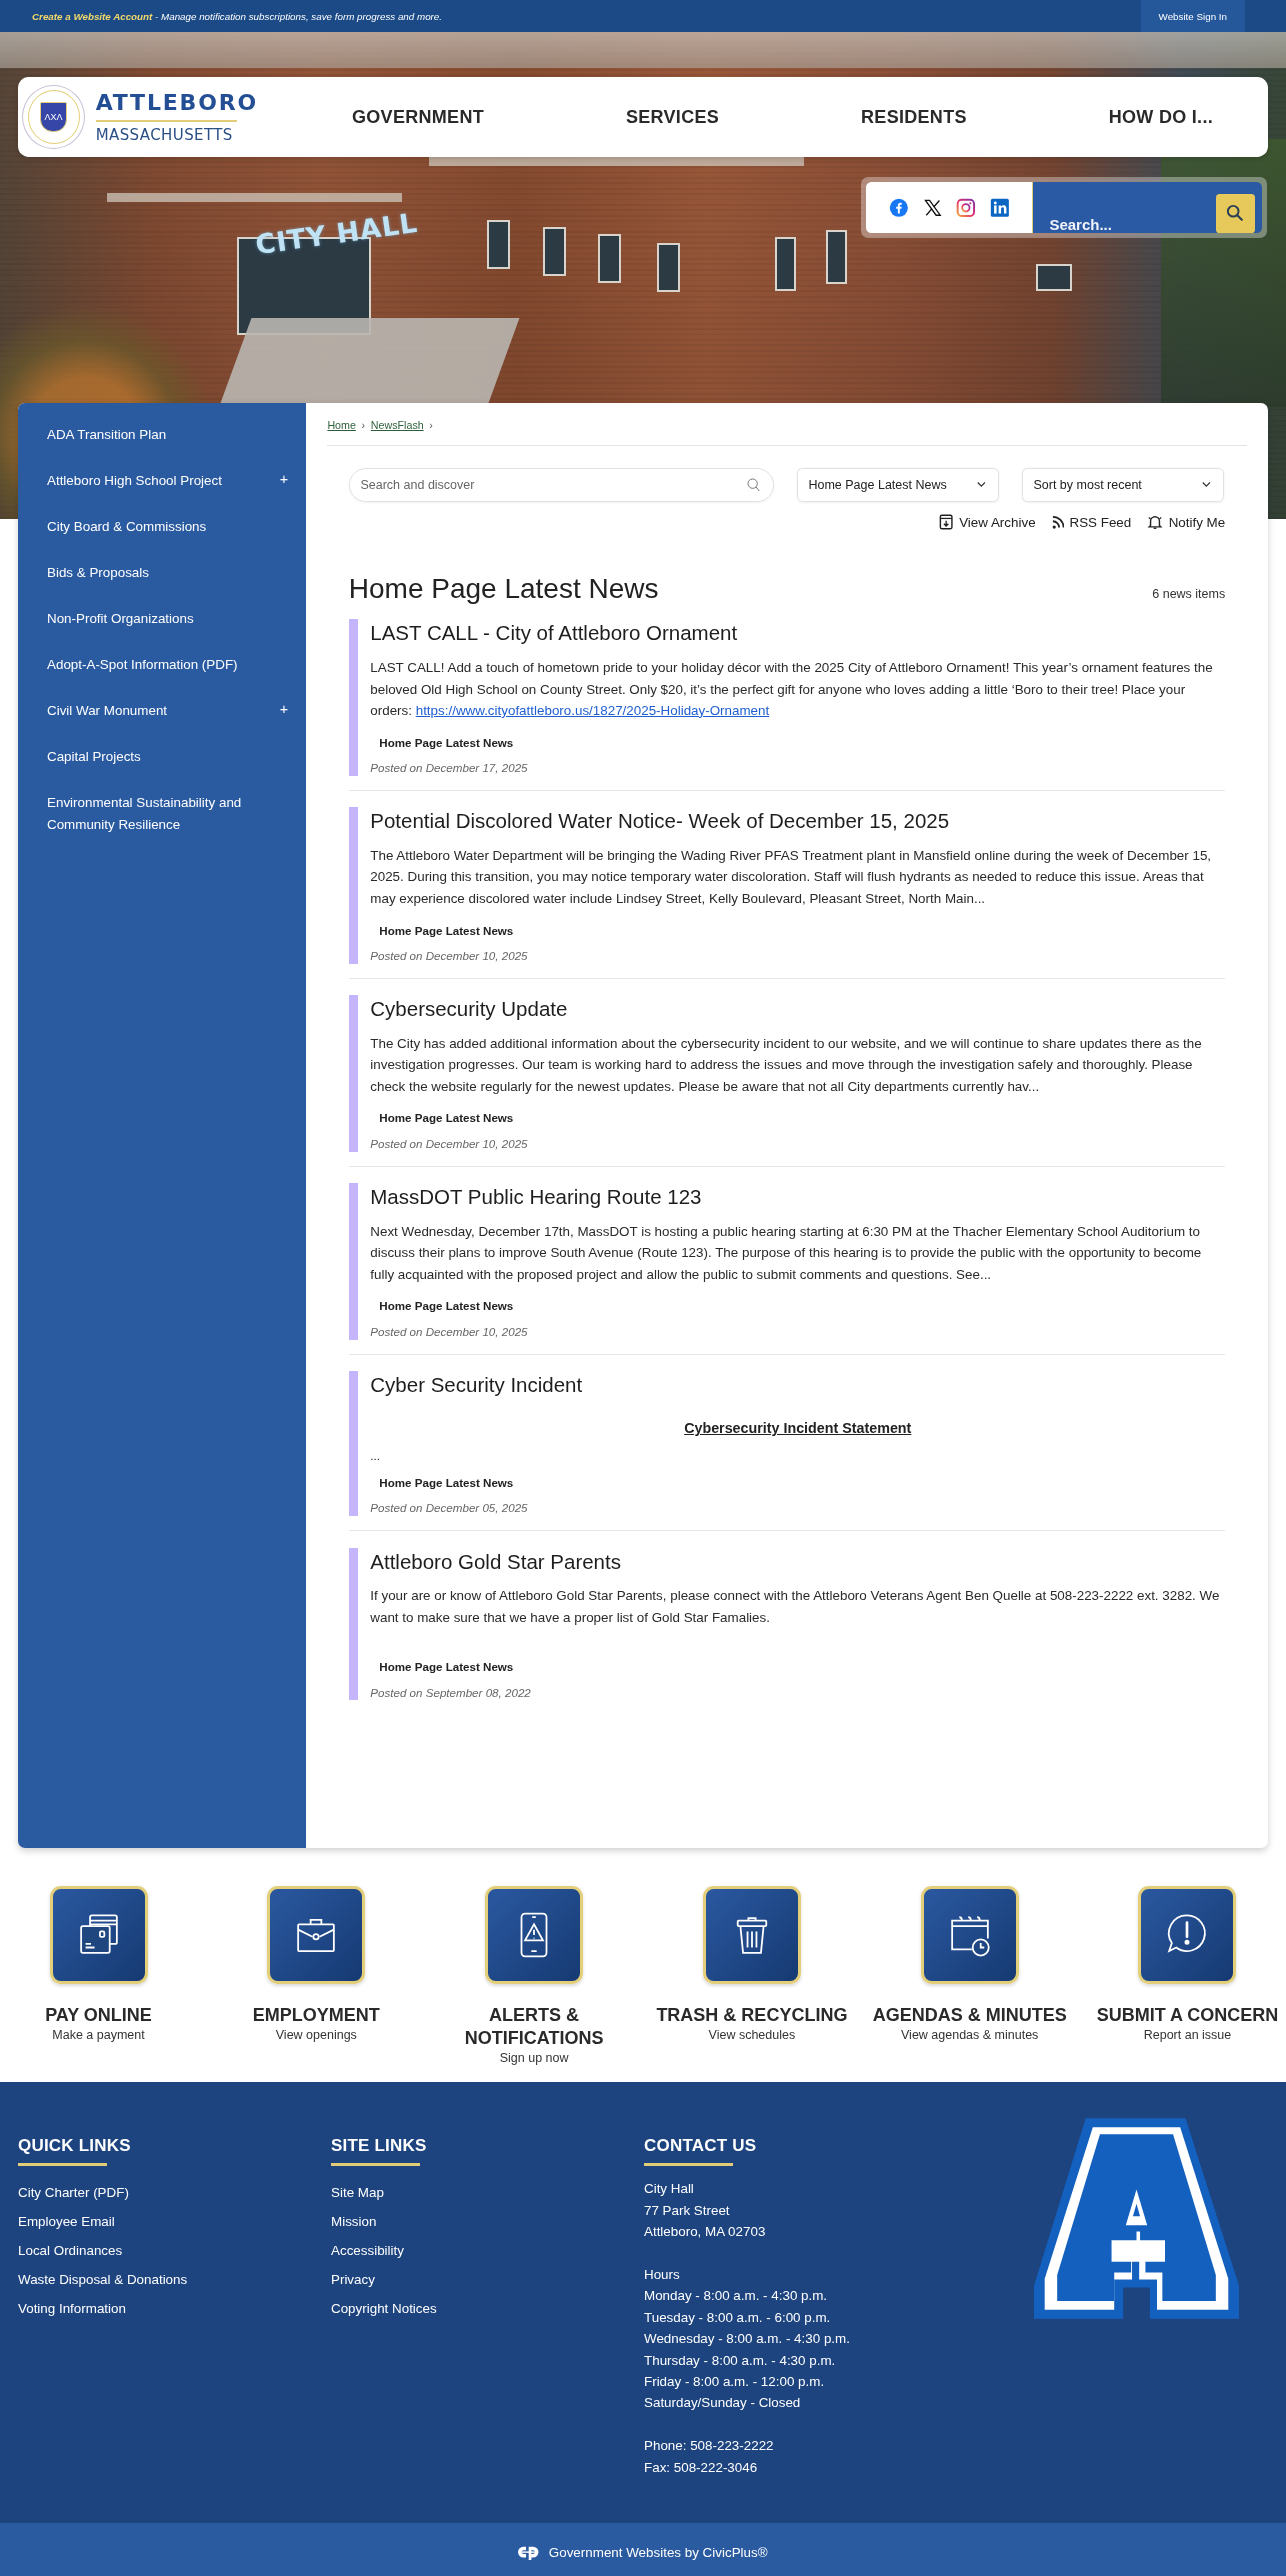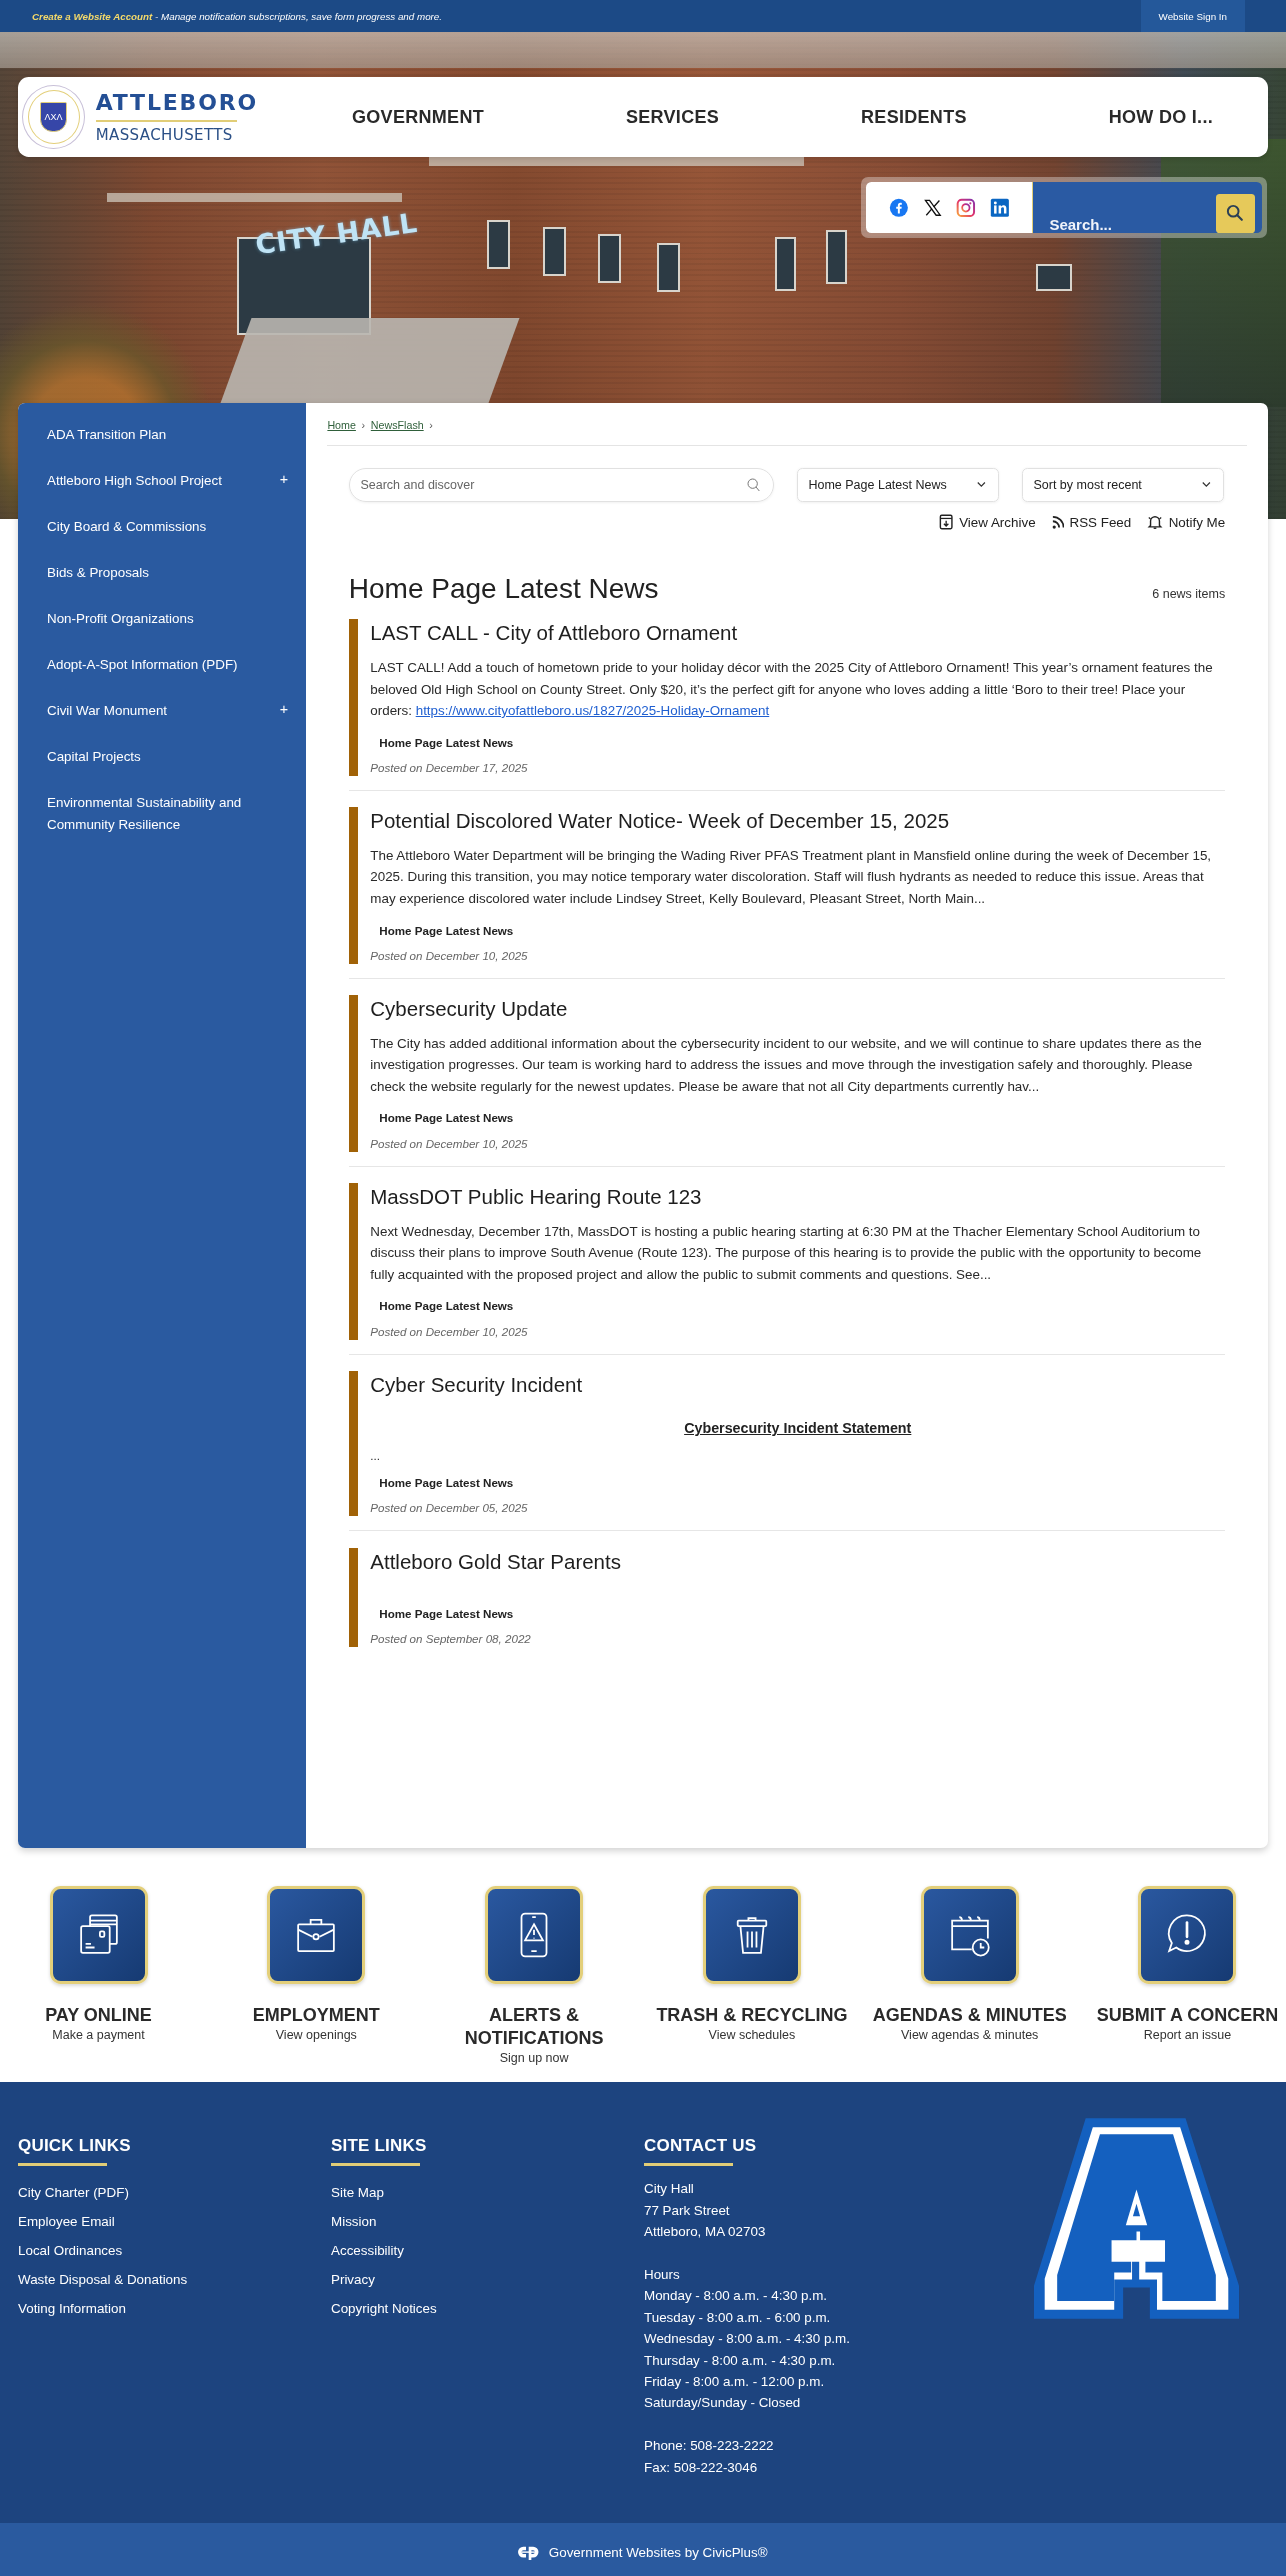--- a/index.html
+++ b/index.html
@@ -70,21 +70,21 @@
   .filters .select.sort { width: 202px; }
   .actions { display: flex; justify-content: flex-end; gap: 16px; padding: 12.5px 21.4px 0; font-size: 13.4px; color: #222; }
   .actions span.act { display: flex; align-items: center; gap: 5.4px; }
 
   .list-head { display: flex; justify-content: space-between; align-items: baseline; padding: 43px 21.4px 12.5px; }
   .list-head h1 { font-size: 28px; font-weight: normal; color: #222; }
   .list-head .count { font-size: 12.5px; color: #333; }
 
   .news { margin: 0 21.4px; }
   .news-item { padding: 1.8px 0 14.3px; border-bottom: 0.9px solid #e6e6e6; margin-bottom: 14.3px; }
-  .news-item .inner { border-left: 9px solid #a16207; padding-left: 12.5px; }
+  .news-item .inner { border-left: 9px solid #c4b5fd; padding-left: 12.5px; }
   .news-item h2 { font-size: 20.5px; font-weight: normal; color: #1e1e1e; line-height: 27px; padding-top: 0; }
   .news-item p.body { font-size: 13.4px; color: #2a2a2a; line-height: 21.4px; margin-top: 10.7px; }
   .news-item p.body a { color: #1f5fd1; text-decoration: underline; }
   .news-item .statement { text-align: center; font-weight: bold; text-decoration: underline; font-size: 14.3px; margin-top: 22px; }
   .news-item .ellipsis { font-size: 11.6px; margin-top: 12.5px; }
   .news-item .cat { font-size: 11.6px; font-weight: bold; color: #222; margin-top: 14.3px; padding-left: 9px; }
   .news-item .posted { font-size: 11.6px; font-style: italic; color: #666; margin-top: 12.5px; padding-bottom: 1.8px; }
   .news-item.last { border-bottom: none; }
 
   
@@ -338,20 +338,21 @@
             <h2><a href="#" style="text-decoration:none">Cyber Security Incident</a></h2>
             <div class="statement">Cybersecurity Incident Statement</div>
             <div class="ellipsis">...</div>
             <div class="cat">Home Page Latest News</div>
             <div class="posted">Posted on December 05, 2025</div>
           </div>
         </div>
         <div class="news-item last">
           <div class="inner">
             <h2><a href="#" style="text-decoration:none">Attleboro Gold Star Parents</a></h2>
+            <p class="body">If your are or know of Attleboro Gold Star Parents, please connect with the Attleboro Veterans Agent Ben Quelle at 508-223-2222 ext. 3282. We want to make sure that we have a proper list of Gold Star Famalies.</p>
             <div class="cat" style="margin-top:32px">Home Page Latest News</div>
             <div class="posted">Posted on September 08, 2022</div>
           </div>
         </div>
       </div>
     </main>
   </div>
 </div>
 
 <div class="tiles">

